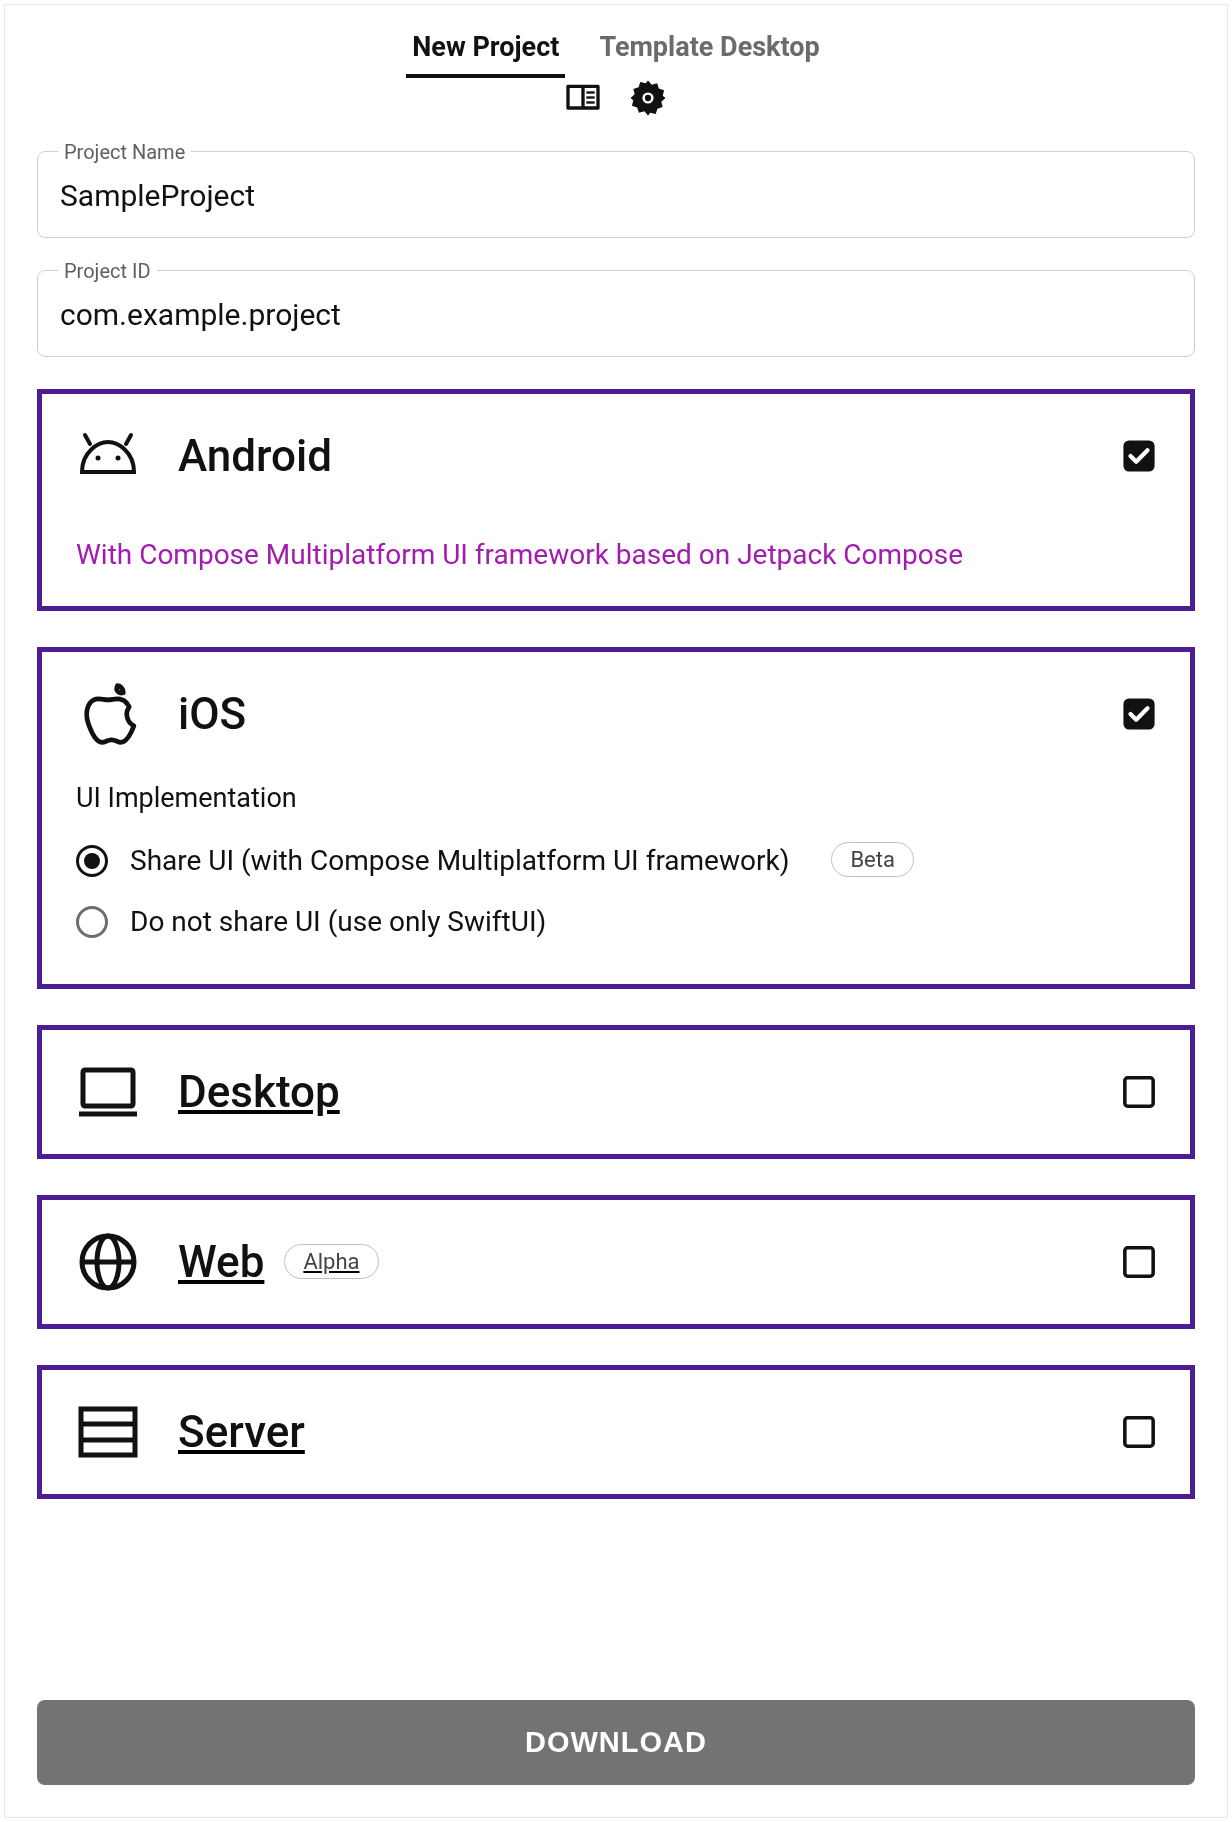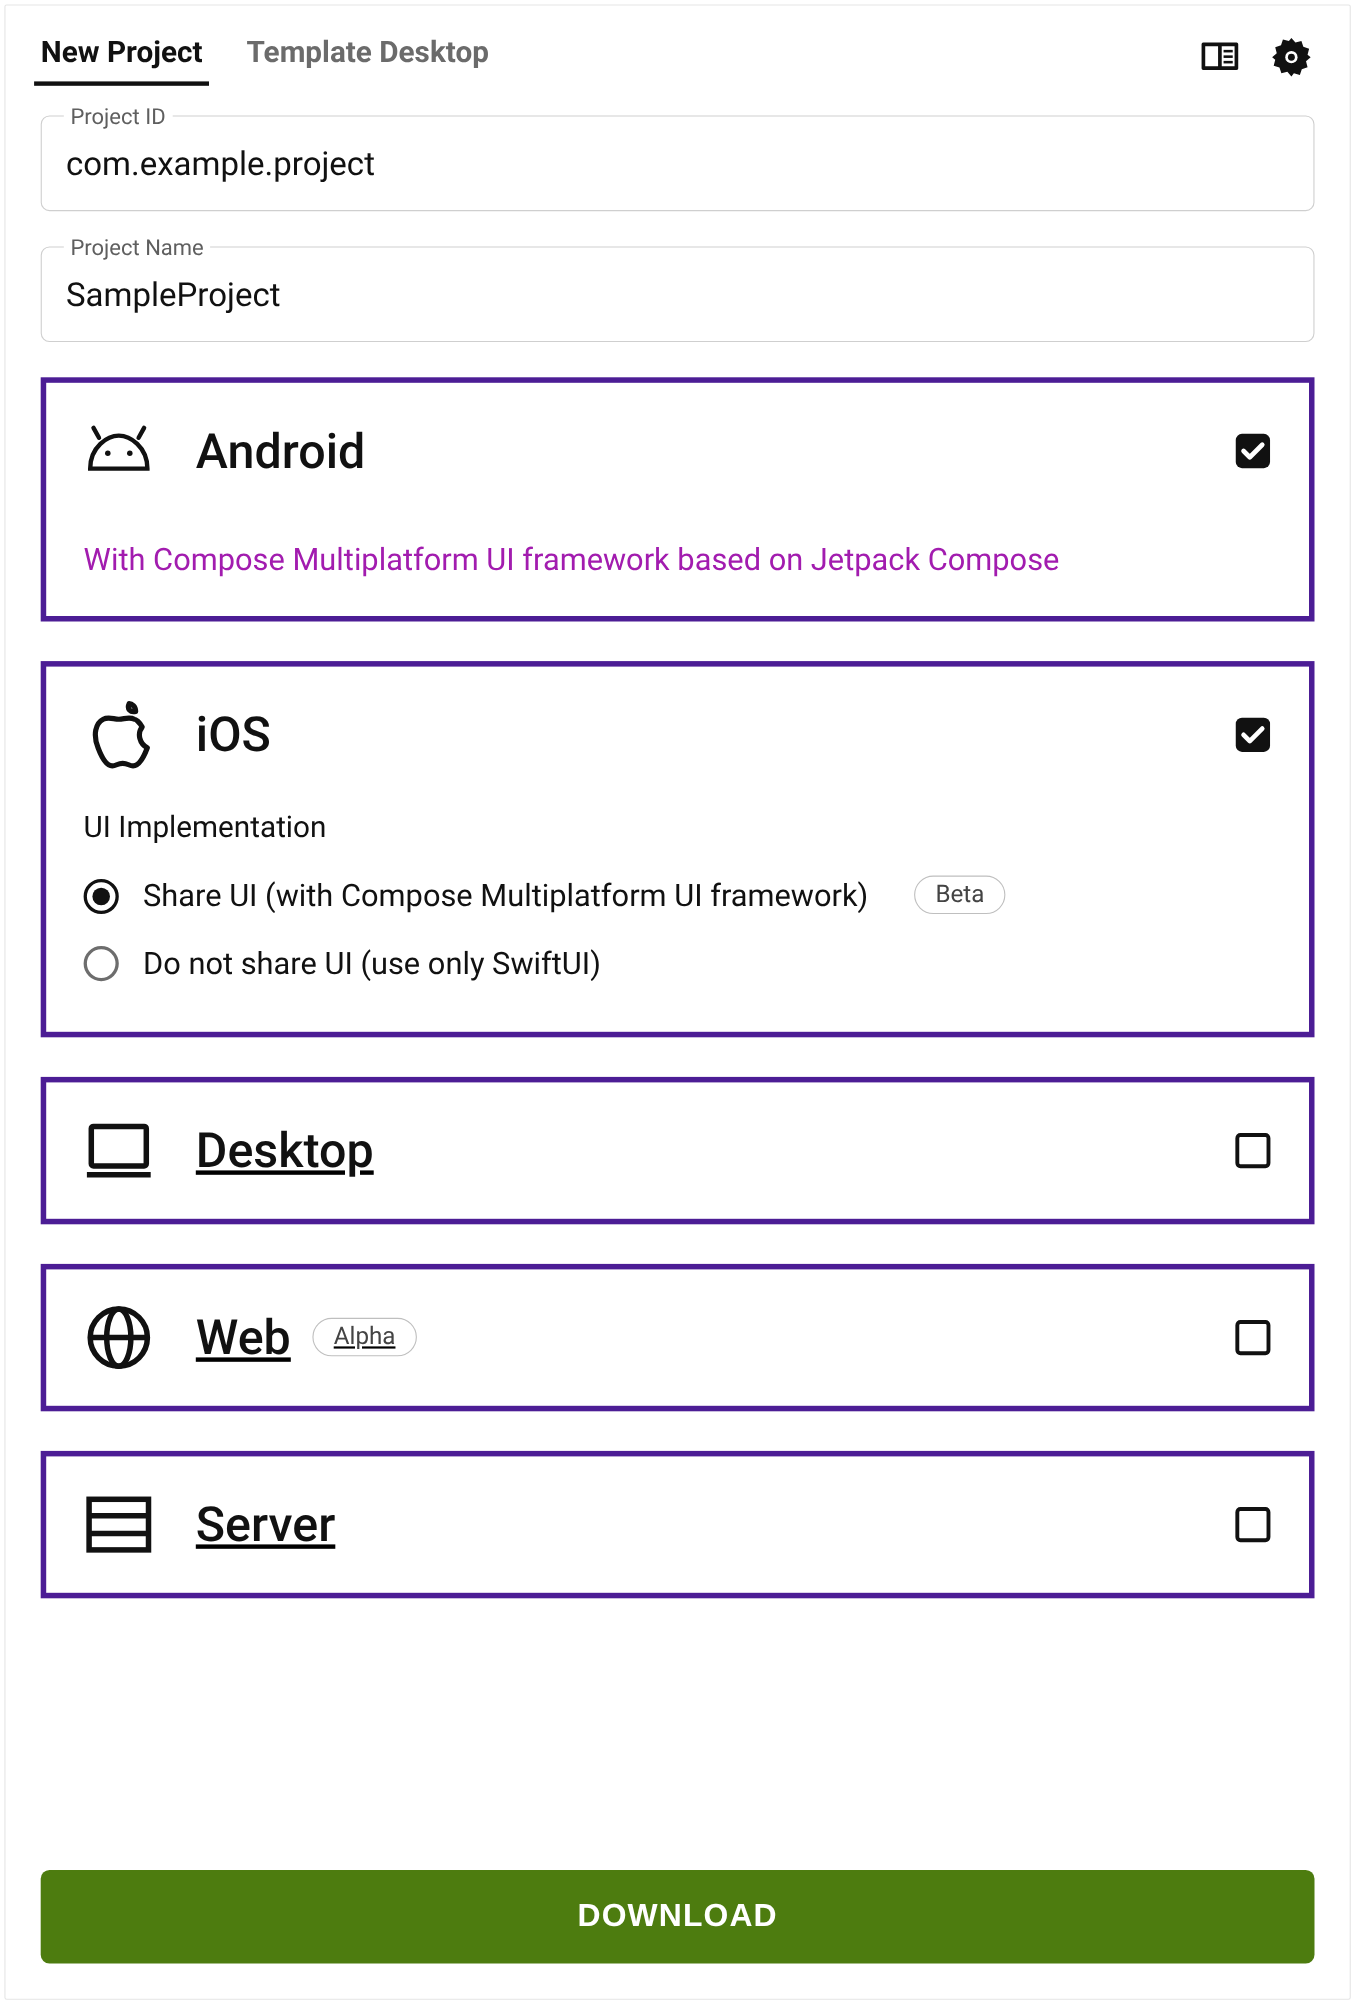--- a/index.html
+++ b/index.html
@@ -16,20 +16,21 @@
     padding: 26px 32px 32px 32px;
     height: 100%;
     display: flex;
     flex-direction: column;
   }
   .topbar {
     display: flex;
     align-items: center;
     justify-content: space-between;
     margin-bottom: 28px;
+    flex-direction: column;
   }
   .tabs {
     display: flex;
     gap: 40px;
   }
   .tab {
     font-size: 27px;
     font-weight: 700;
     color: #6b6b6b;
     padding-bottom: 14px;
@@ -150,21 +151,21 @@
   .radio-inner {
     width: 16px; height: 16px;
     background: #111;
     border-radius: 50%;
   }
   .radio-text {
     font-size: 28px;
     color: #111;
   }
   .download-btn {
-    background: #4d7c0f;
+    background: #737373;
     color: #fff;
     font-size: 29px;
     font-weight: 700;
     letter-spacing: 1px;
     border: none;
     border-radius: 8px;
     padding: 26px 0;
     cursor: pointer;
     text-align: center;
     margin-top: auto;
@@ -194,27 +195,27 @@
             <path d="M12 8a4 4 0 100 8 4 4 0 000-8zm0 6a2 2 0 110-4 2 2 0 010 4z"></path>
             <path d="M12 2l2.1 2.4 3.1-.8 1 3 3 1-.8 3.1L22 12l-2.4 2.1.8 3.1-3 1-1 3-3.1-.8L12 22l-2.1-2.4-3.1.8-1-3-3-1 .8-3.1L2 12l2.4-2.1L3.6 6.8l3-1 1-3 3.1.8L12 2z" fill="#111"></path>
             <circle cx="12" cy="12" r="3.2" fill="#fff"></circle>
             <circle cx="12" cy="12" r="1.8" fill="#111"></circle>
           </svg>
       </span>
     </div>
   </div>
 
   <div class="field">
+    <span class="field-label">Project Name</span>
+    <input class="field-input" type="text" value="SampleProject" style="">
+  </div>
+
+  <div class="field">
     <span class="field-label">Project ID</span>
     <input class="field-input" type="text" value="com.example.project" style="">
-  </div>
-
-  <div class="field">
-    <span class="field-label">Project Name</span>
-    <input class="field-input" type="text" value="SampleProject" style="">
   </div>
 
   <div class="card">
     <div class="card-header">
       <span class="platform-icon">
         <svg width="64" height="48" viewBox="0 0 64 48" fill="none" stroke="#111" stroke-width="4" stroke-linecap="round">
           <path d="M6 40 C6 20 22 10 32 10 C42 10 58 20 58 40 Z" fill="none"></path>
           <line x1="14" y1="12" x2="9" y2="3"></line>
           <line x1="50" y1="12" x2="55" y2="3"></line>
           <circle cx="22" cy="26" r="2.5" fill="#111" stroke="none"></circle>

